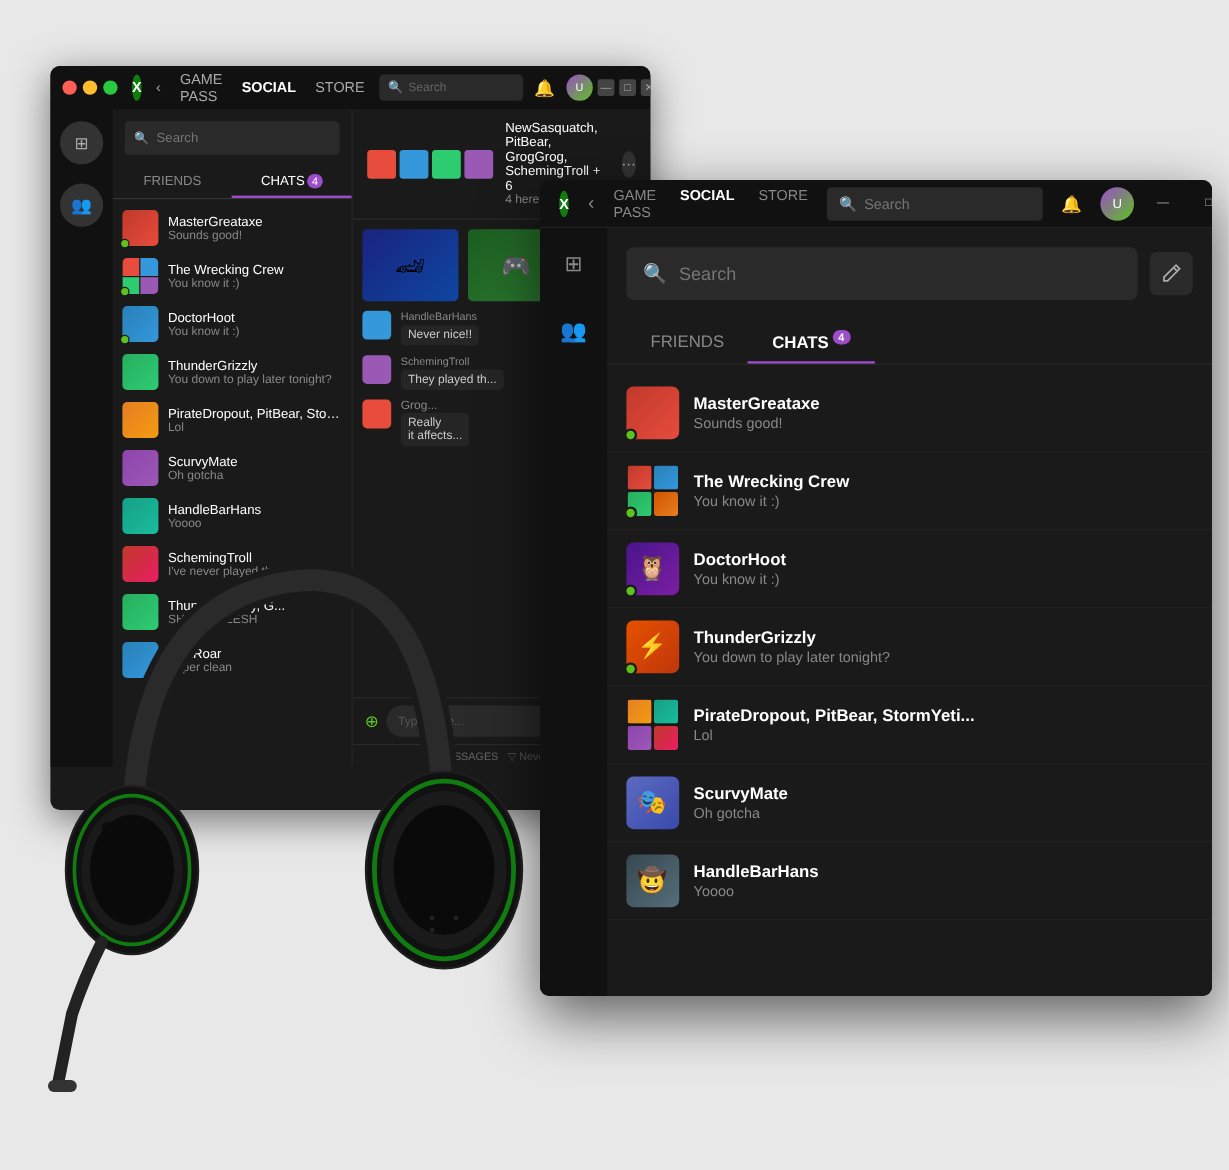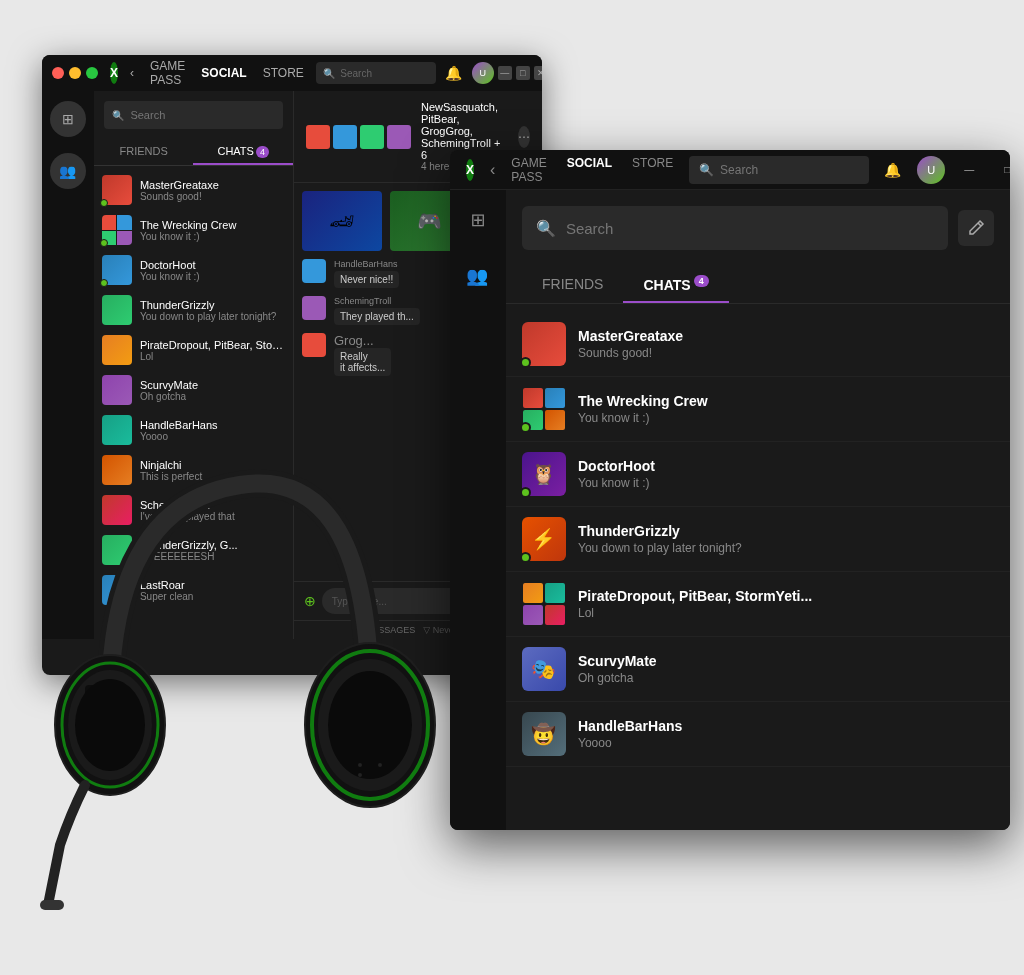--- a/index.html
+++ b/index.html
@@ -701,27 +701,20 @@
           </div>
         </div>
         <div class="bg-chat-item">
           <div class="bg-avatar-img av-teal" style="width:30px;height:30px;border-radius:4px;flex-shrink:0;"></div>
           <div class="bg-chat-info">
             <div class="bg-chat-name">HandleBarHans</div>
             <div class="bg-chat-preview">Yoooo</div>
           </div>
         </div>
         <div class="bg-chat-item">
-          <div class="bg-avatar-img av-yellow" style="width:30px;height:30px;border-radius:4px;flex-shrink:0;"></div>
-          <div class="bg-chat-info">
-            <div class="bg-chat-name">Ninjalchi</div>
-            <div class="bg-chat-preview">This is perfect</div>
-          </div>
-        </div>
-        <div class="bg-chat-item">
           <div class="bg-avatar-img av-pink" style="width:30px;height:30px;border-radius:4px;flex-shrink:0;"></div>
           <div class="bg-chat-info">
             <div class="bg-chat-name">SchemingTroll</div>
             <div class="bg-chat-preview">I've never played that</div>
           </div>
         </div>
         <div class="bg-chat-item">
           <div class="bg-avatar-img av-green" style="width:30px;height:30px;border-radius:4px;flex-shrink:0;"></div>
           <div class="bg-chat-info">
             <div class="bg-chat-name">ThunderGrizzly, G...</div>
@@ -771,21 +764,21 @@
           <div style="width:24px;height:24px;border-radius:4px;background:#9b59b6;flex-shrink:0;"></div>
           <div>
             <div style="font-size:9px;color:#888;">SchemingTroll</div>
             <div style="font-size:10px;color:#ccc;background:#252525;padding:3px 6px;border-radius:4px;display:inline-block;">They played th...</div>
           </div>
         </div>
 
         <div class="bg-message-block">
           <div style="width:24px;height:24px;border-radius:4px;background:#e74c3c;flex-shrink:0;"></div>
           <div>
-            <div style="font-size:13px;color:#888;">Grog...</div>
+            <div style="font-size:10px;color:#888;">Grog...</div>
             <div style="font-size:10px;color:#ccc;background:#252525;padding:3px 6px;border-radius:4px;display:inline-block;">Really<br>it affects...</div>
           </div>
         </div>
       </div>
 
       <div style="padding:6px 10px;border-top:1px solid #2a2a2a;display:flex;align-items:center;gap:6px;">
         <div style="color:#5dc21e;font-size:14px;">⊕</div>
         <div style="flex:1;background:#2a2a2a;border-radius:16px;height:26px;display:flex;align-items:center;padding:0 10px;">
           <span style="color:#555;font-size:10px;">Type a me...</span>
         </div>

